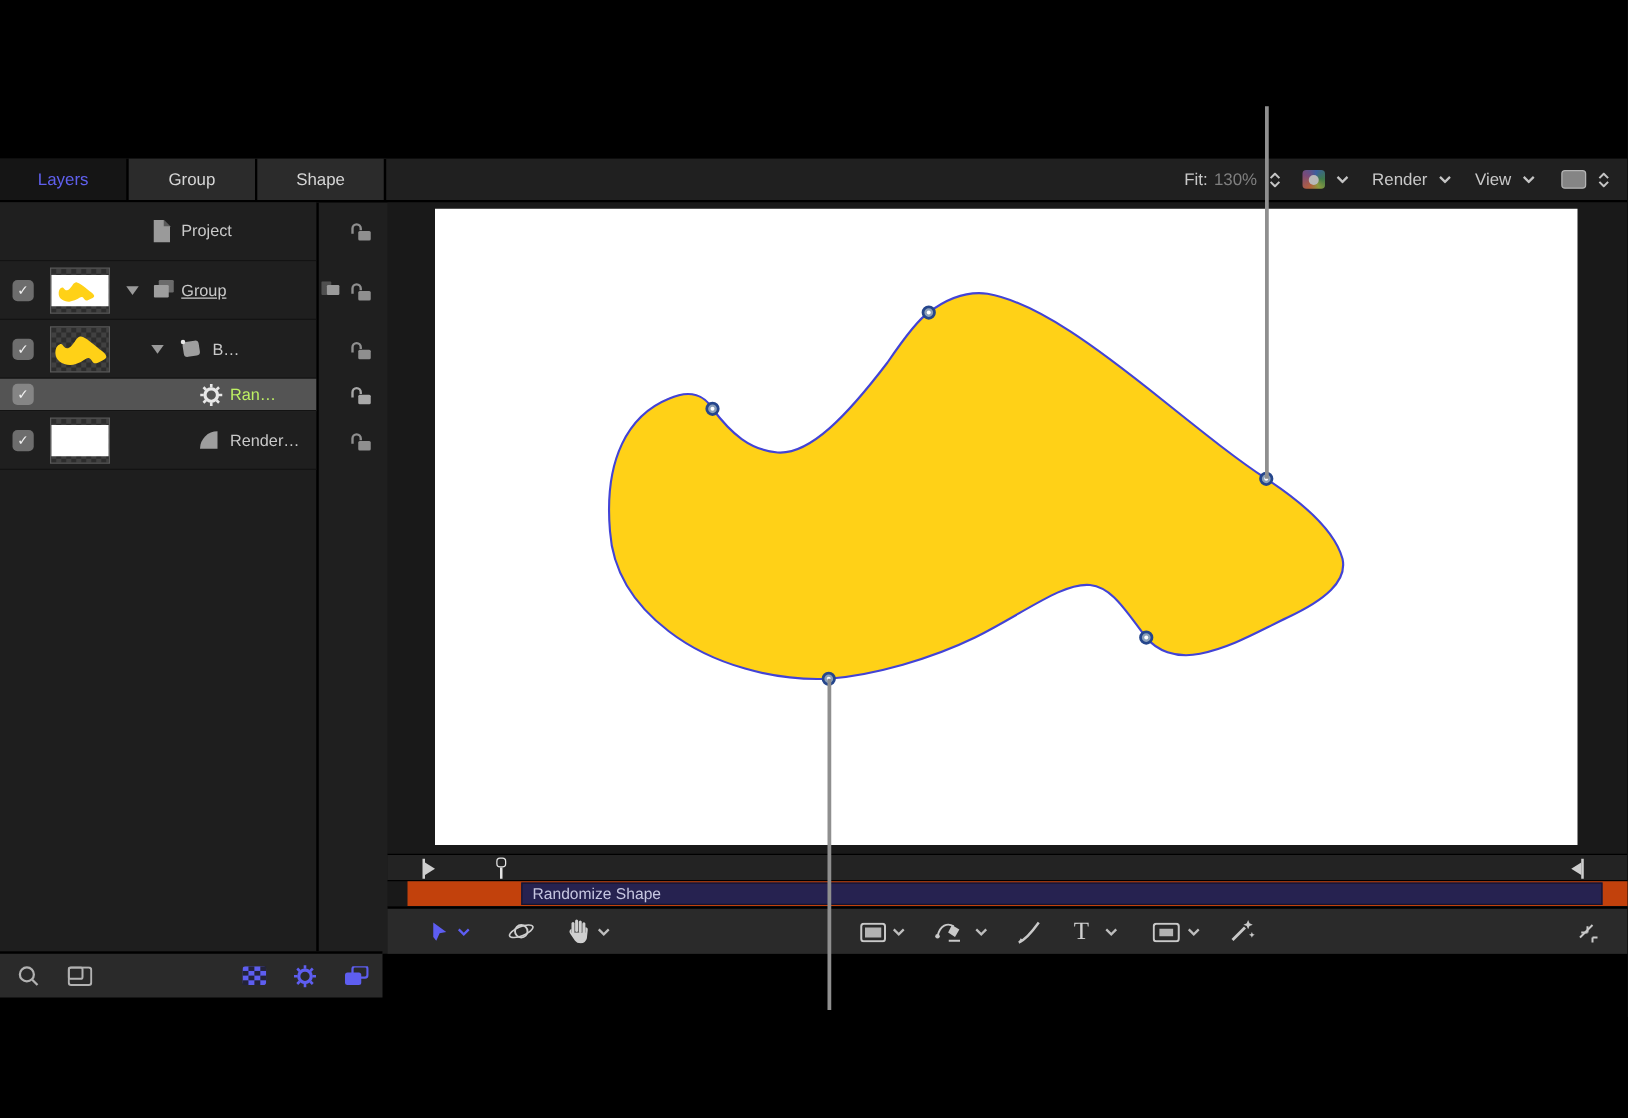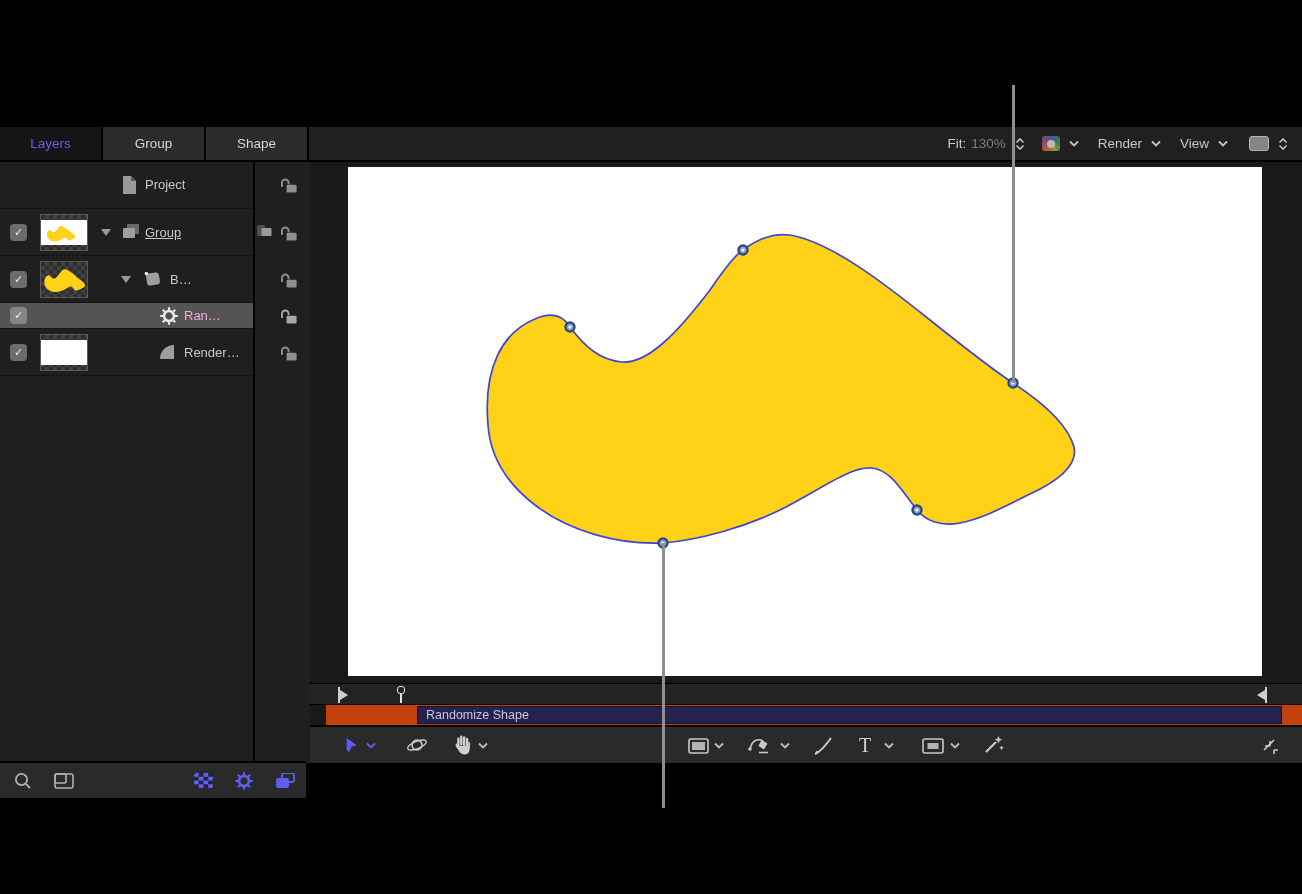--- a/index.html
+++ b/index.html
@@ -18,21 +18,21 @@
   .vlabel { font-size:13.5px; color:#c9c9c9; }
   .vdim { color:#7f7f7f; }
   .stepper svg, .chev svg { display:block; }
 
   
   .sidebar { position:absolute; left:0; top:35px; width:255px; height:601px; background:#1e1e1e;
              border-right:2px solid #000; }
   .lrow { position:relative; border-bottom:1px solid #131313; background:#1f1f1f; }
   .lrow.selected { background:#545454; }
   .lname { position:absolute; font-size:13px; color:#c9c9c9; white-space:nowrap; }
-  .lrow.selected .lname { color:#f9a8d4; }
+  .lrow.selected .lname { color:#bef264; }
   .underline { text-decoration:underline; }
   .cbox { position:absolute; width:17px; height:17px; border-radius:4px; background:#6d6d6d;
           color:#f1f1f1; font-family:"DejaVu Sans", sans-serif; font-size:11px; line-height:17px;
           text-align:center; }
   .lrow.selected .cbox { background:#858585; }
   .thumb { position:absolute; left:40px; top:5px; width:48px; height:37px;
            background:repeating-conic-gradient(#414141 0% 25%, #2d2d2d 0% 50%) 0 0 / 8px 8px;
            border:1px solid #5a5a5a; overflow:hidden; }
   .thumb .white { position:absolute; left:0; right:0; top:5px; bottom:5px; background:#ffffff; }
   .disc { position:absolute; width:0; height:0; border-left:5.5px solid transparent;

